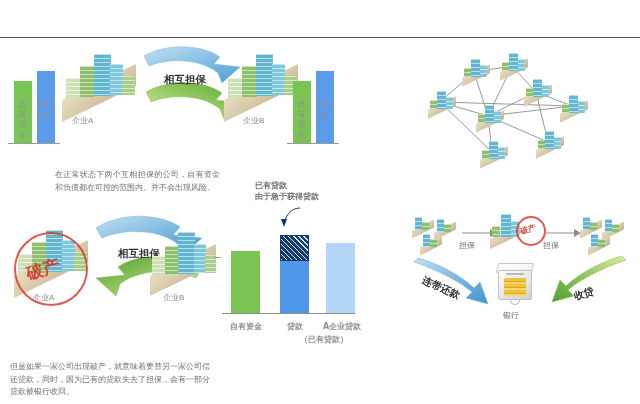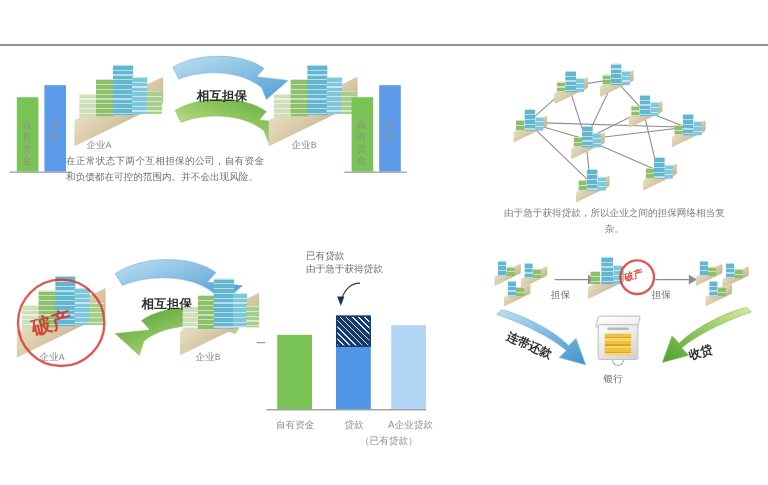--- a/index.html
+++ b/index.html
@@ -34,20 +34,21 @@
   }
 
   
   .para {
     position: absolute;
     color: #6f6f6f;
     font-size: 8px;
     line-height: 12.5px;
     font-family: Liberation Serif, serif;
     text-align: justify;
+    margin-top: 40px;
   }
   .caption {
     position: absolute;
     color: #7c7c7c;
     font-size: 8px;
     line-height: 12.5px;
     font-family: "DejaVu Sans", sans-serif;
     text-align: center;
   }
   .arrow-label {
@@ -55,21 +56,21 @@
     color: #2f2f2f;
     font-weight: bold;
     font-size: 10.5px;
     font-family: "DejaVu Sans", sans-serif;
     white-space: nowrap;
   }
   .small-label {
     position: absolute;
     color: #8a8a8a;
     font-size: 8px;
-    font-family: Liberation Mono, monospace;
+    font-family: Liberation Sans, sans-serif;
     white-space: nowrap;
   }
 
   
   .barpair { position: absolute; }
   .barpair .base {
     position: absolute; left: 0; bottom: 46px;
     width: 52px; height: 1px; background: #9a9a9a;
   }
   .barpair .bar { position: absolute; bottom: 47px; width: 18px; }
@@ -121,21 +122,21 @@
     position: absolute;
     color: #d8342c;
     font-weight: bold;
     font-family: "DejaVu Sans", sans-serif;
     transform: rotate(-16deg);
     opacity: .9;
     white-space: nowrap;
   }
 
   
-  .chart { position: absolute; left: 218px; top: 208px; width: 170px; height: 170px; }
+  .chart { position: absolute; left: 218px; top: 180px; width: 170px; height: 170px; font-weight: bold; }
   .chart .axis {
     position: absolute; left: 4px; bottom: 36px;
     width: 133px; height: 1.5px; background: #8e8e8e;
   }
   .chart .ytick {
     position: absolute; left: -4px; width: 7px; height: 1px; background: #9a9a9a;
   }
   .chart .cbar { position: absolute; bottom: 37.5px; width: 29px; }
   .chart .cbar.b1 { left: 13px;  background: #7ac456; }
   .chart .cbar.b2 { left: 62px;  background: #4f96e8; }
@@ -291,20 +292,21 @@
   <div class="bldg-group" style="left:148px; top:230px; width:70px; height:60px;">
     <div class="plinth" style="left:2px; top:30px; width:66px; height:20px;"></div>
     <div class="tower pale" style="left:4px;  top:26px; width:14px; height:19px;"></div>
     <div class="tower green" style="left:17px; top:16px; width:14px; height:29px;"></div>
     <div class="tower teal" style="left:30px; top:2px;  width:17px; height:42px;"></div>
     <div class="tower teal2" style="left:46px; top:14px; width:12px; height:29px;"></div>
     <div class="tower green2" style="left:57px; top:25px; width:11px; height:18px;"></div>
   </div>
   <div class="small-label" style="left:163px; top:292px;">企业B</div>
 
+  <div class="para" style="left:10px; top:321px; width:200px;">但是如果一家公司出现破产，就意味着要替另一家公司偿还贷款，同时，因为已有的贷款失去了担保，会有一部分贷款被银行收回。</div>
 
   <div class="chart">
     <div class="annot">
       <span>已有贷款</span><br>
       <span>由于急于获得贷款</span>
     </div>
     <svg style="position:absolute; left:58px; top:26px;" width="26" height="22" viewBox="0 0 26 22">
       <path d="M24,2 C16,2 10,8 8,18" fill="none" stroke="#3a3a3a" stroke-width="1"></path>
       <path d="M8,21 L5,13 L11,13 Z" fill="#17325c"></path>
     </svg>
@@ -387,21 +389,20 @@
       <div class="tower teal2" style="left:18px; top:7px;  width:7px;  height:12px;"></div>
     </div>
     <div class="node" style="left:80px; top:96px; width:30px; height:24px;">
       <div class="plinth" style="left:0; top:13px; width:28px; height:9px;"></div>
       <div class="tower green" style="left:2px;  top:10px; width:7px;  height:9px;"></div>
       <div class="tower teal" style="left:9px;  top:1px;  width:9px;  height:18px;"></div>
       <div class="tower teal2" style="left:18px; top:7px;  width:7px;  height:12px;"></div>
     </div>
   </div>
 
-  <div class="caption" style="left:414px; top:172px; width:196px;">由于急于获得贷款，所以企业之间的担保网络相当复杂。</div>
 
   <div class="node" style="left:412px; top:216px; width:48px; height:32px;">
     <div class="plinth" style="left:0;  top:9px;  width:22px; height:8px;"></div>
     <div class="tower teal" style="left:3px;  top:1px;  width:7px; height:13px;"></div>
     <div class="tower green" style="left:10px; top:6px;  width:7px; height:8px;"></div>
     <div class="plinth" style="left:22px; top:11px; width:22px; height:8px;"></div>
     <div class="tower teal" style="left:25px; top:3px;  width:7px; height:13px;"></div>
     <div class="tower green" style="left:32px; top:8px;  width:7px; height:8px;"></div>
     <div class="plinth" style="left:8px;  top:26px; width:22px; height:8px;"></div>
     <div class="tower teal" style="left:11px; top:18px; width:7px; height:13px;"></div>

